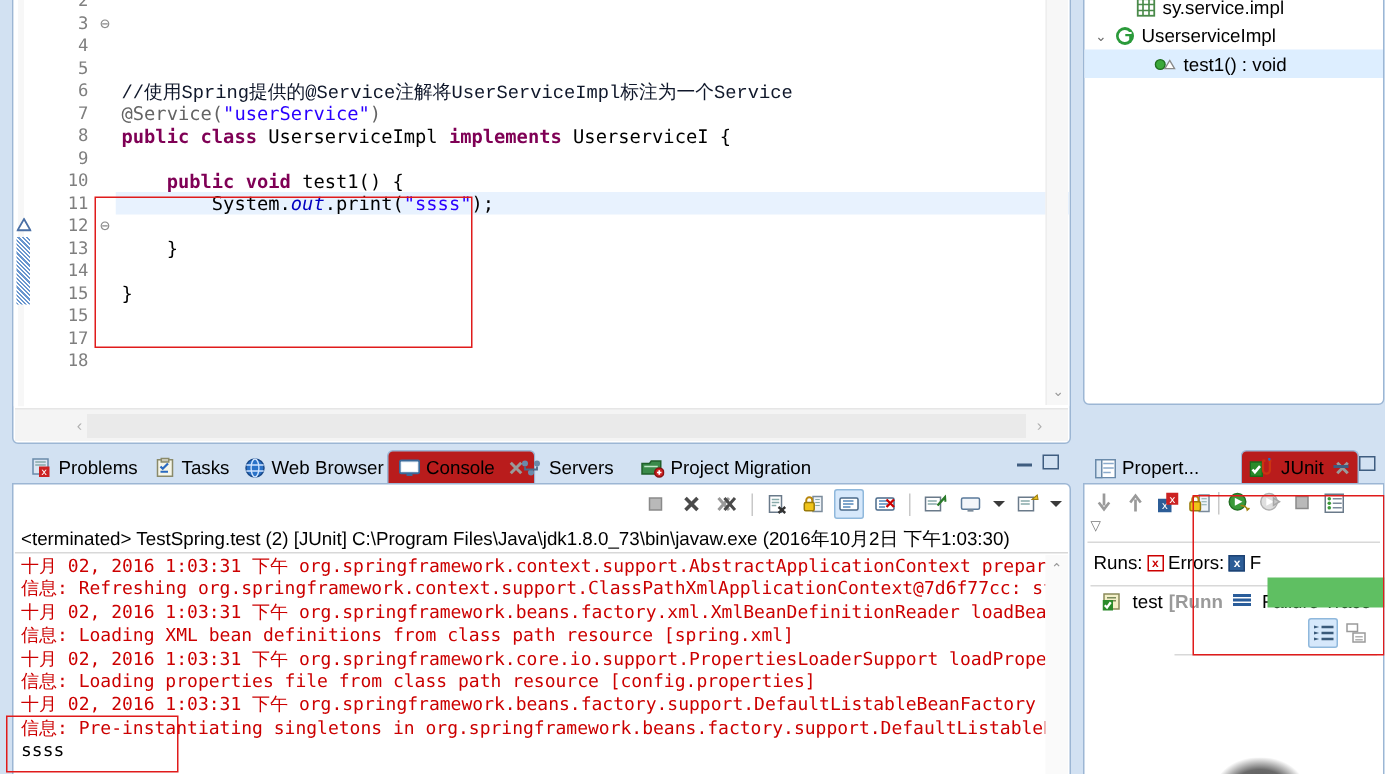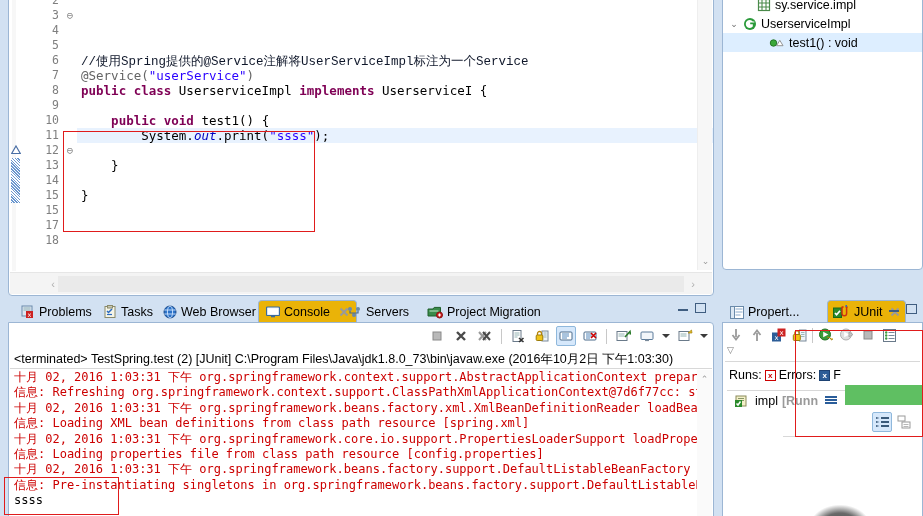--- a/index.html
+++ b/index.html
@@ -133,21 +133,21 @@
     position: relative; height: 24px;
     background: #d2e1f2;
   }
   .ctab {
     position: absolute; top: 2px; height: 22px;
     display: flex; align-items: center; gap: 4px;
     padding: 0 7px; font-size: 12.5px; white-space: nowrap;
     color: #000;
   }
   .ctab.active {
-    background: #eab308;
+    background: #b91c1c;
     border: 1px solid #9cb6d4; border-bottom: none;
     border-radius: 4px 4px 0 0;
     color: #000;
     top: 1px; height: 23px;
   }
   #console-box {
     position: absolute; left: 0; top: 23px; right: 0; bottom: 0;
     background: #ffffff; border: 1px solid #9cb6d4; border-radius: 0 4px 4px 4px;
   }
   #console-toolbar {
@@ -651,21 +651,21 @@
 
       <div id="junit-subtabs">
         <span class="t-ico">
           <svg width="15" height="14" viewBox="0 0 15 14">
               <rect x="1" y="2" width="10" height="10" fill="#f3f0c8" stroke="#8a8a5a"></rect>
               <path d="M3 4.5h6M3 6.5h6M3 8.5h4" stroke="#7a8a5a" stroke-width="0.9"></path>
               <rect x="0" y="6" width="7" height="7" fill="#2a8a2a"></rect>
               <path d="M1.5 9.5 L3 11 L5.5 7.5" stroke="#fff" stroke-width="1.5" fill="none"></path>
             </svg>
         </span>
-        <span>impl</span>
+        <span>test</span>
         <span class="sub-gray">[Runn</span>
         <span class="t-ico">
           <svg width="15" height="12" viewBox="0 0 15 12">
               <path d="M1 2h12M1 5h12M1 8h12" stroke="#2a5d9a" stroke-width="2"></path>
             </svg>
         </span>
         <span>Failure Trace</span>
       </div>
 
       <div id="junit-subtoolbar">

